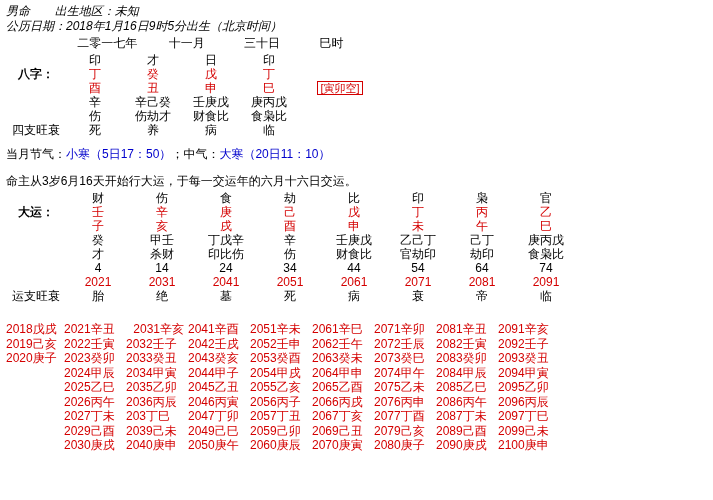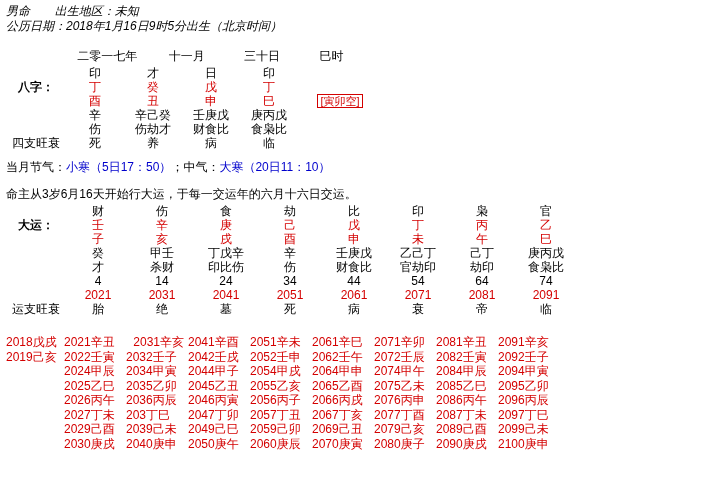--- a/index.html
+++ b/index.html
@@ -50,21 +50,21 @@
     <span style="display:inline-block;width:18px;"></span>
     <span>出生地区：未知</span>
   </div>
   <div class="row line2">
     <span>公历日期：</span><span>2018年1月16日9时5分出生（北京时间）</span>
   </div>
 
   <div class="row" style="margin-top:2px;">
     <span style="display:inline-block;width:68px;"></span>
     <span style="display:inline-block;width:88px;">二零一七年</span>
-    <span style="display:inline-block;width:72px;margin-top:13px;">十一月</span>
+    <span style="display:inline-block;width:72px;">十一月</span>
     <span style="display:inline-block;width:72px;">三十日</span>
     <span style="display:inline-block;width:60px;">巳时</span>
   </div>
 
   <table class="gztable">
     <tbody>
         <tr>
       <td style="width:56px;"></td>
       <td style="width:54px;" class="black">印</td>
       <td style="width:54px;" class="black">才</td>
@@ -232,20 +232,31 @@
       <td class="red">2022壬寅</td>
       <td class="red">2032壬子</td>
       <td class="red">2042壬戌</td>
       <td class="red">2052壬申</td>
       <td class="red">2062壬午</td>
       <td class="red">2072壬辰</td>
       <td class="red">2082壬寅</td>
       <td class="red">2092壬子</td>
     </tr>
     <tr>
+      <td class="lnlabel red">2020庚子</td>
+      <td class="red">2023癸卯</td>
+      <td class="red">2033癸丑</td>
+      <td class="red">2043癸亥</td>
+      <td class="red">2053癸酉</td>
+      <td class="red">2063癸未</td>
+      <td class="red">2073癸巳</td>
+      <td class="red">2083癸卯</td>
+      <td class="red">2093癸丑</td>
+    </tr>
+    <tr>
       <td></td>
       <td class="red">2024甲辰</td>
       <td class="red">2034甲寅</td>
       <td class="red">2044甲子</td>
       <td class="red">2054甲戌</td>
       <td class="red">2064甲申</td>
       <td class="red">2074甲午</td>
       <td class="red">2084甲辰</td>
       <td class="red">2094甲寅</td>
     </tr>

